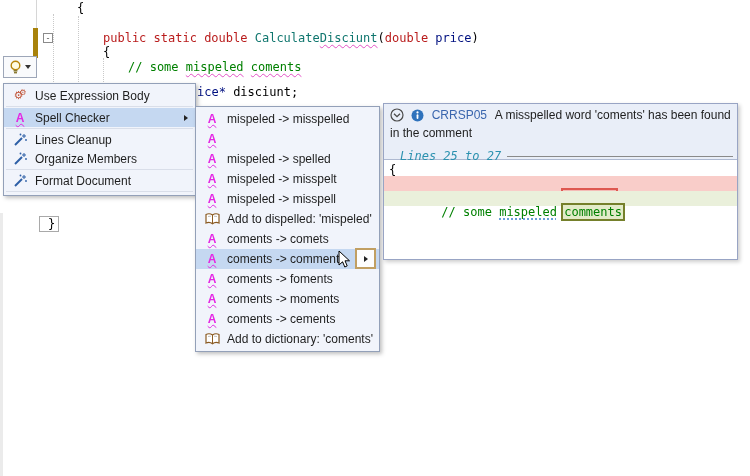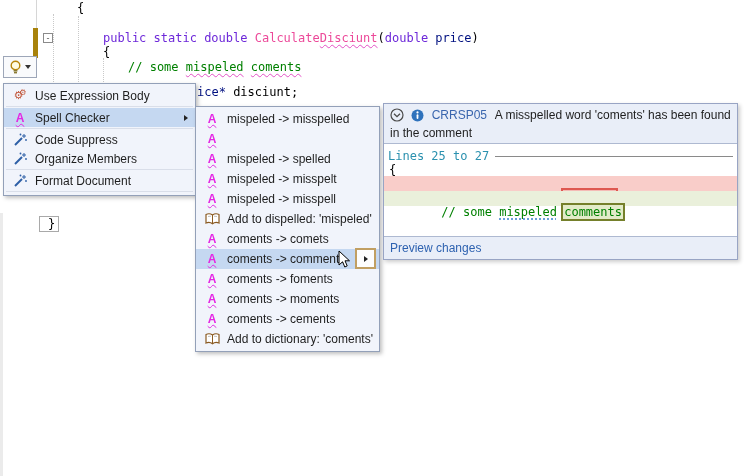--- a/index.html
+++ b/index.html
@@ -1,22 +1,22 @@
 <!DOCTYPE html>
 <html><head>
 <meta charset="utf-8">
 <style>
   html,body{margin:0;padding:0;}
   *{box-sizing:border-box;}
   .canvas{position:relative;width:750px;height:476px;background:#fff;overflow:hidden;
           font-family:"Liberation Sans",sans-serif;font-size:12px;color:#1e1e1e;}
   .code{font-family:"DejaVu Sans Mono",monospace;font-size:12px;line-height:14px;white-space:pre;color:#000;}
   .abs{position:absolute;}
-  .kw{color:#6d28d9;margin-top:20px;}
-  .meth{color:#ec4899;}
+  .kw{color:#b91c1c;margin-top:20px;}
+  .meth{color:#0f766e;}
   .prm{color:#001080;}
   .cmt{color:#008000;}
   .sq{text-decoration:underline wavy #e352c5;text-decoration-thickness:1px;text-underline-offset:2px;}
   .dots{text-decoration:underline dotted #6a9fd8;text-decoration-thickness:2px;text-underline-offset:2px;}
   
   .gutter-bar{left:33px;top:28px;width:5px;height:30px;background:#a8820b;}
   .gutter-line{left:36px;top:0;width:1px;height:28px;background:#d6d6d6;}
   .collapse-box{left:43px;top:33px;width:10px;height:10px;border:1px solid #8a8a8a;background:#fff;
                 font-size:9px;line-height:8px;text-align:center;color:#555;}
   .indent-guide{width:0;border-left:1px dotted #c9c9c9;}
@@ -41,25 +41,25 @@
   .mi .arrow-after{display:inline-block;margin-left:8px;}
   .spell-a{font-weight:bold;font-style:normal;color:#e428e4;font-size:12px;
            text-decoration:underline wavy #e428e4;text-decoration-thickness:1px;text-underline-offset:1px;}
   .gears{color:#c2573b;font-family:"DejaVu Sans",sans-serif;font-size:11px;line-height:11px;}
   .flyout-btn{position:absolute;right:3px;top:-1px;width:21px;height:21px;border:2px solid #c19f62;background:#fdfdfd;
               display:flex;align-items:center;justify-content:center;}
   .cursor-svg{position:absolute;left:142px;top:1px;}
   
   .panel{left:383px;top:103px;width:355px;height:157px;background:#fff;border:1px solid #98a4c4;
          box-shadow:2px 2px 4px rgba(0,0,0,.2);}
-  .panel-header{position:absolute;left:0;top:0;right:0;height:40px;background:#e9eef8;border-bottom:1px solid #aeb9d1;
+  .panel-header{position:absolute;left:0;top:0;right:0;height:56px;background:#e9eef8;border-bottom:1px solid #aeb9d1;
                 padding:4px 6px;line-height:15px;}
   .panel-header .ic{display:inline-block;vertical-align:-3px;margin-right:4px;}
   .rule-code{color:#3a66ae;margin-right:5px;}
-  .lines-row{position:absolute;left:4px;right:4px;top:45px;display:flex;align-items:center;gap:6px;}
+  .lines-row{position:absolute;left:16px;right:4px;top:45px;display:flex;align-items:center;gap:6px;font-style:italic;}
   .lines-label{color:#2b91af;}
   .lines-rule{flex:1;border-top:1px solid #8a8a8a;}
   .panel-brace{left:5px;top:59px;}
   .diff-row{position:absolute;left:0;right:0;height:15px;padding-left:14px;}
   .removed{top:72px;background:#f9cdc9;}
   .added{top:87px;background:#eaf0db;}
   .wbox{border:2px solid;padding:0 1px;margin-left:-3px;}
   .wbox.red{border-color:#de5850;background:#f4bab5;}
   .wbox.green{border-color:#75802b;background:#e2ebc8;}
   .panel-footer{position:absolute;left:0;right:0;bottom:0;height:23px;background:#e9eef8;border-top:1px solid #aeb9d1;
@@ -112,21 +112,21 @@
     <div class="mi">
       <span class="ic">
           <svg width="14" height="14" viewBox="0 0 14 14">
             <line x1="2" y1="12" x2="9" y2="5" stroke="#2d5fa6" stroke-width="2"></line>
             <line x1="11" y1="1" x2="11" y2="5" stroke="#2d5fa6" stroke-width="1"></line>
             <line x1="9" y1="3" x2="13" y2="3" stroke="#2d5fa6" stroke-width="1"></line>
             <circle cx="7.5" cy="1.5" r="0.9" fill="#2d5fa6"></circle>
             <circle cx="13" cy="7" r="0.9" fill="#2d5fa6"></circle>
           </svg>
         </span>
-      <span>Code Suppress</span>
+      <span>Lines Cleanup</span>
     </div>
     <div class="mi">
       <span class="ic">
           <svg width="14" height="14" viewBox="0 0 14 14">
             <line x1="2" y1="12" x2="9" y2="5" stroke="#2d5fa6" stroke-width="2"></line>
             <line x1="11" y1="1" x2="11" y2="5" stroke="#2d5fa6" stroke-width="1"></line>
             <line x1="9" y1="3" x2="13" y2="3" stroke="#2d5fa6" stroke-width="1"></line>
             <circle cx="7.5" cy="1.5" r="0.9" fill="#2d5fa6"></circle>
             <circle cx="13" cy="7" r="0.9" fill="#2d5fa6"></circle>
           </svg>
@@ -257,18 +257,15 @@
       <span class="lines-label">Lines 25 to 27</span>
       <span class="lines-rule"></span>
     </div>
     <div class="abs code panel-brace">{</div>
     <div class="diff-row removed code cmt">
       <span>// some </span><span class="dots">mispeled</span><span> </span><span class="wbox red">coments</span>
     </div>
     <div class="diff-row added code cmt">
       <span>// some </span><span class="dots">mispeled</span><span> </span><span class="wbox green">comments</span>
     </div>
-    <div class="panel-footer">
-      <span class="link">Preview changes</span>
-    </div>
   </div>
 
 </div>
 
 </body></html>

